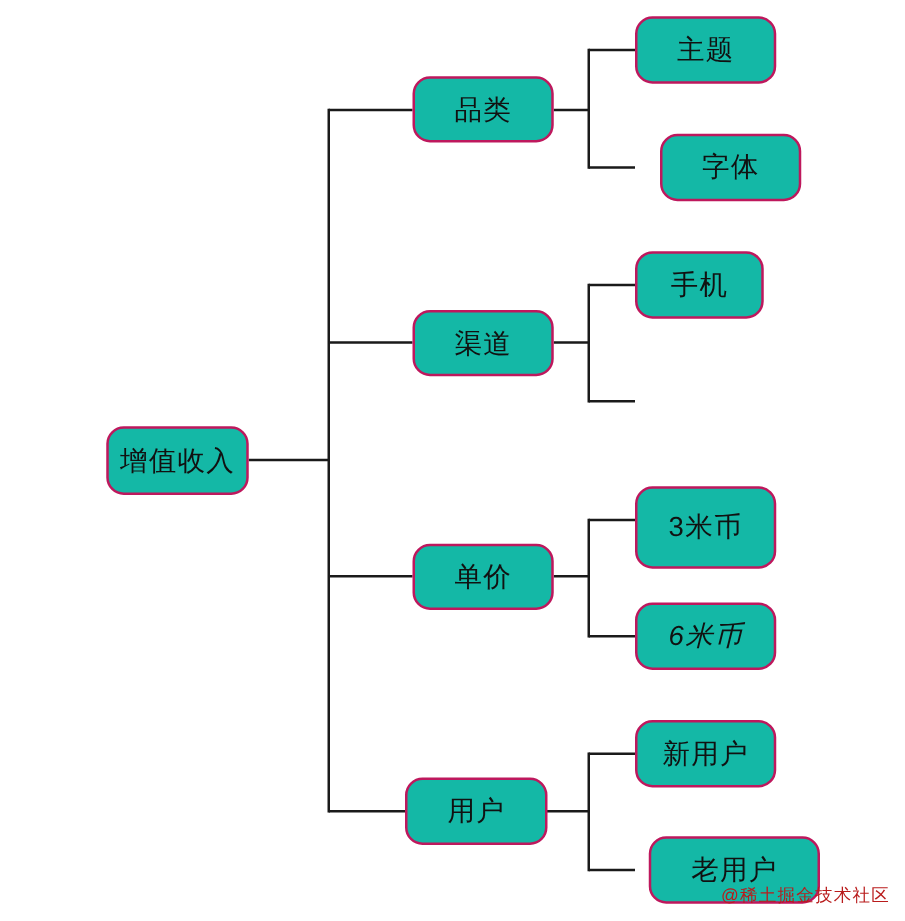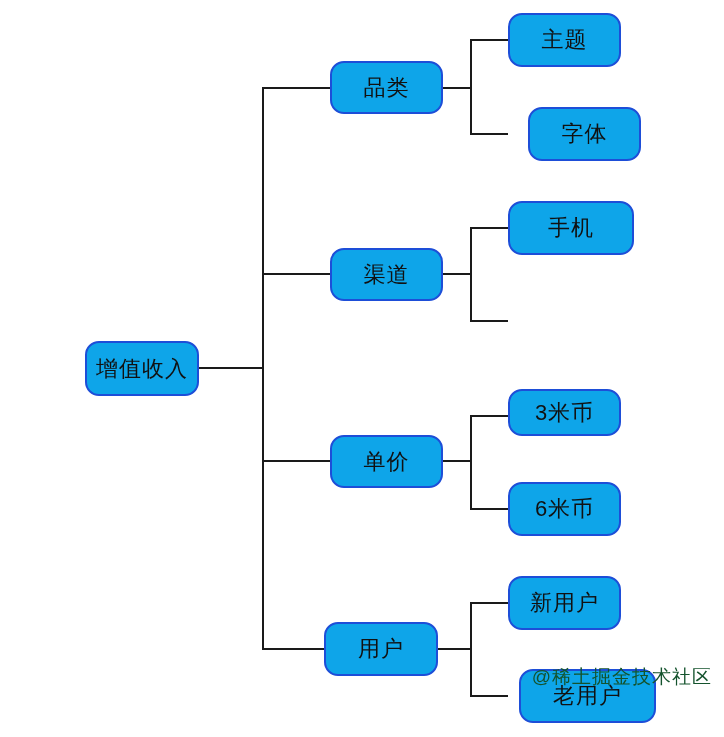--- a/index.html
+++ b/index.html
@@ -7,43 +7,43 @@
     position: relative;
     width: 724px;
     height: 737px;
     background: #ffffff;
     font-family: "Liberation Sans", sans-serif;
     overflow: hidden;
   }
   .node {
     position: absolute;
     box-sizing: border-box;
-    background: #0ea5e9;
-    border: 2px solid #1d4ed8;
+    background: #14b8a6;
+    border: 2px solid #be185d;
     border-radius: 14px;
     display: flex;
     align-items: center;
     justify-content: center;
     font-size: 22px;
     color: #111111;
     letter-spacing: 1px;
     white-space: nowrap;
   }
   .line {
     position: absolute;
     background: #1a1a1a;
   }
   .h-line { height: 2px; }
   .v-line { width: 2px; }
   .watermark {
     position: absolute;
-    top: 664px;
+    top: 708px;
     right: 12px;
-    font-size: 19px;
-    color: #14532d;
+    font-size: 14px;
+    color: #b91c1c;
     letter-spacing: 1px;
   }
 </style>
 </head>
 <body>
 
 <div class="canvas">
 
   <div class="line h-line" style="left:199px; top:367px; width:65px;"></div>
   <div class="line v-line" style="left:262px; top:87px; height:563px;"></div>
@@ -74,21 +74,21 @@
 
   <div class="node" style="left:85px; top:341px; width:114px; height:55px;">增值收入</div>
 
   <div class="node" style="left:330px; top:61px; width:113px; height:53px;">品类</div>
   <div class="node" style="left:330px; top:435px; width:113px; height:53px;">单价</div>
   <div class="node" style="left:330px; top:248px; width:113px; height:53px;">渠道</div>
   <div class="node" style="left:324px; top:622px; width:114px; height:54px;">用户</div>
 
   <div class="node" style="left:508px; top:13px; width:113px; height:54px;">主题</div>
   <div class="node" style="left:508px; top:107px; width:113px; height:54px;margin-left:20px;">字体</div>
-  <div class="node" style="left:508px; top:201px; width:126px; height:54px;text-align:right;">手机</div>
-  <div class="node" style="left:508px; top:389px; width:113px; height:47px;">3米币</div>
-  <div class="node" style="left:508px; top:482px; width:113px; height:54px;">6米币</div>
+  <div class="node" style="left:508px; top:201px; width:103px; height:54px;text-align:right;">手机</div>
+  <div class="node" style="left:508px; top:389px; width:113px; height:66px;">3米币</div>
+  <div class="node" style="left:508px; top:482px; width:113px; height:54px;font-style:italic;">6米币</div>
   <div class="node" style="left:508px; top:576px; width:113px; height:54px;">新用户</div>
   <div class="node" style="left:508px; top:669px; width:137px; height:54px;margin-left:11px;">老用户</div>
 
   <div class="watermark">@稀土掘金技术社区</div>
 
 </div>
 
 </body></html>

